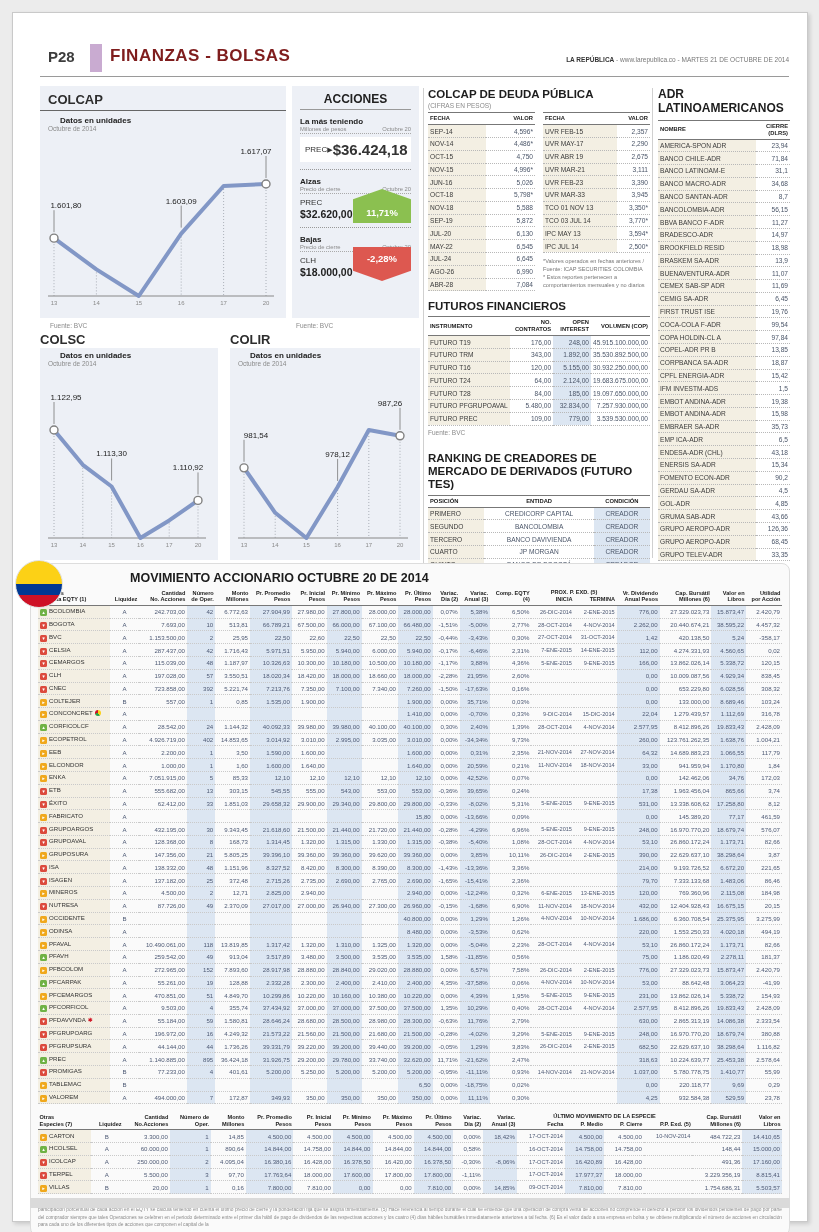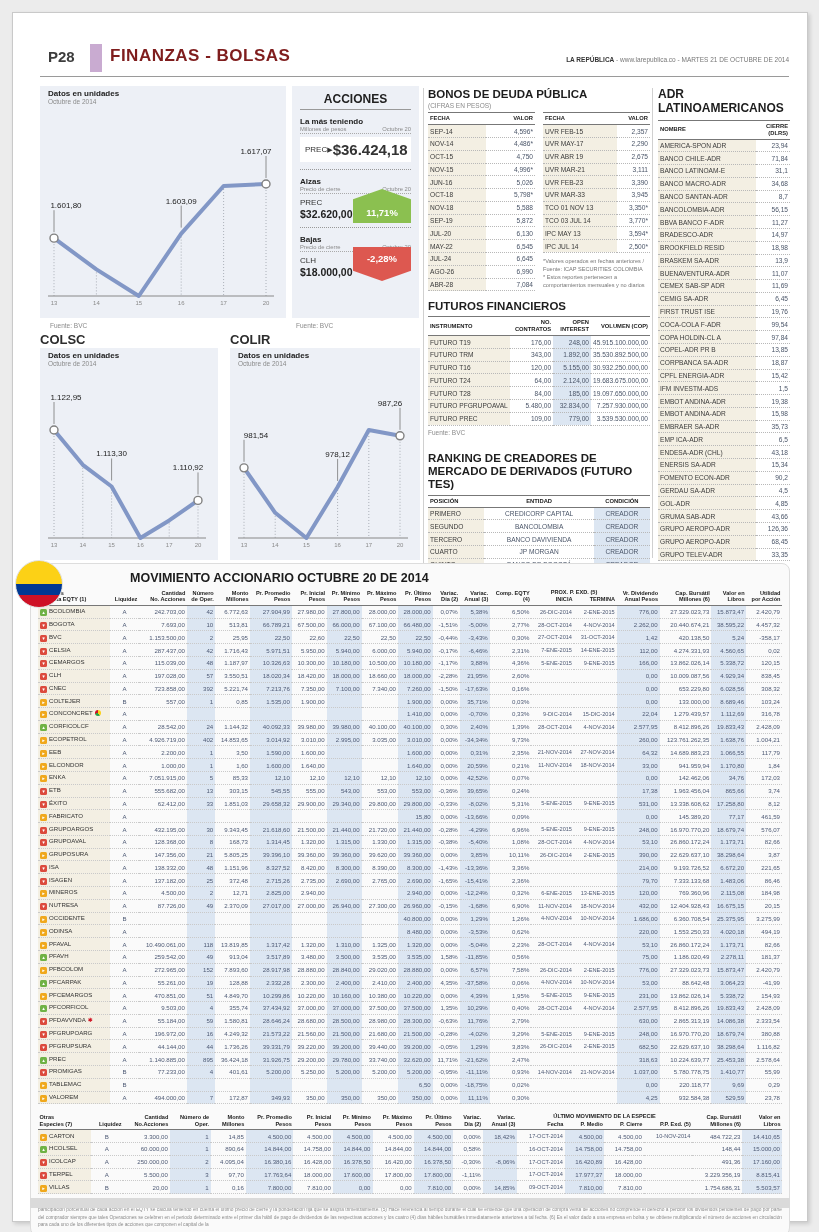--- a/index.html
+++ b/index.html
@@ -8,21 +8,21 @@
   
   .pghead{position:absolute;left:40px;top:44px;right:30px;height:32px;border-bottom:1px solid #9a9a9a;}
   .pgnum{position:absolute;left:8px;top:4px;font-size:15px;font-weight:bold;color:#3c3c3c;}
   .accentbar{position:absolute;left:50px;top:0;width:12px;height:28px;background:#c9abd1;}
   .sectitle{position:absolute;left:70px;top:2px;font-size:17px;font-weight:bold;color:#7f1d1d;letter-spacing:.5px;}
   .masthead{position:absolute;right:0;top:12px;font-size:6.5px;color:#777;}
   .masthead b{color:#333;}
   
   .panel{position:absolute;background:#edf0f6;}
   .ptitle{font-size:13px;font-weight:bold;color:#2d2d2d;padding:6px 8px 3px 8px;border-bottom:1px solid #666;margin:0 0 2px 0;}
-  .sub1{font-size:8px;font-weight:bold;color:#222;padding:3px 8px 0 8px;}
+  .sub1{font-size:8px;font-weight:bold;color:#222;padding:3px 8px 0 20px;}
   .sub2{font-size:6.5px;color:#8a8a8a;padding:0 8px;}
   .fuente{position:absolute;font-size:6.5px;color:#8a8a8a;}
   .charttitle{position:absolute;font-size:13px;font-weight:bold;color:#2d2d2d;}
   .chartbox{position:absolute;left:0;bottom:4px;}
   svg text{font-family:"Liberation Sans",sans-serif;}
   
   .acc-title{font-size:12px;font-weight:bold;text-align:center;color:#222;padding:6px 0 3px 0;border-bottom:1px solid #999;margin:0 8px;}
   .acc-block{margin:7px 8px 0 8px;border-bottom:1px dotted #999;padding-bottom:7px;position:relative;}
   .acc-lbl{font-size:8px;font-weight:bold;color:#222;}
   .acc-meta{display:flex;justify-content:space-between;font-size:5.8px;color:#8a8a8a;border-bottom:1px dotted #aaa;padding-bottom:1px;}
@@ -77,20 +77,21 @@
   <div class="sheet"></div>
 
   <div class="pghead">
     <div class="pgnum">P28</div>
     <div class="accentbar"></div>
     <div class="sectitle">FINANZAS - BOLSAS</div>
     <div class="masthead"><b>LA REPÚBLICA</b><span> - www.larepublica.co  -  MARTES 21 DE OCTUBRE DE 2014</span></div>
   </div>
 
   <div class="panel" style="left:40px;top:86px;width:246px;height:232px;">
+    <div class="ptitle">COLCAP</div>
     <div class="sub1">Datos en unidades</div>
     <div class="sub2">Octubre de 2014</div>
     <div class="chartbox" style="width:238px;height:172px;left:4px;"><svg width="238" height="172">
           <line x1="10" y1="96.17294900221734" x2="10" y2="154" stroke="#9aa0a8" stroke-width="0.8" stroke-dasharray="1,2"></line>
           <line x1="52.4" y1="127.39246119733919" x2="52.4" y2="154" stroke="#9aa0a8" stroke-width="0.8" stroke-dasharray="1,2"></line>
           <line x1="94.8" y1="154" x2="94.8" y2="154" stroke="#9aa0a8" stroke-width="0.8" stroke-dasharray="1,2"></line>
           <line x1="137.2" y1="91.59645232815981" x2="137.2" y2="154" stroke="#9aa0a8" stroke-width="0.8" stroke-dasharray="1,2"></line>
           <line x1="179.6" y1="44.02217294900199" x2="179.6" y2="154" stroke="#9aa0a8" stroke-width="0.8" stroke-dasharray="1,2"></line>
           <line x1="222" y1="42" x2="222" y2="154" stroke="#9aa0a8" stroke-width="0.8" stroke-dasharray="1,2"></line>
           <line x1="4" y1="154" x2="230" y2="154" stroke="#888" stroke-width="1"></line>
@@ -147,21 +148,21 @@
       <div class="acc-price">$18.000,00</div>
       <div class="badge badge-down">-2,28%</div>
     </div>
   </div>
   <div class="fuente" style="left:296px;top:322px;">Fuente: BVC</div>
 
   <div class="vline" style="left:423px;top:88px;height:1082px;"></div>
   <div class="vline" style="left:652px;top:88px;height:470px;"></div>
 
   <div style="position:absolute;left:428px;top:88px;width:222px;">
-    <div class="blocktitle">BONOS DE DEUDA PÚBLICA</div>
+    <div class="blocktitle">COLCAP DE DEUDA PÚBLICA</div>
     <div class="blocksub">(CIFRAS EN PESOS)</div>
     <div style="display:flex;gap:8px;">
       <table class="mini" style="width:107px;">
         <thead>
             <tr>
           <th>FECHA</th>
           <th class="r">VALOR</th>
         </tr>
           </thead>
           <tbody>

